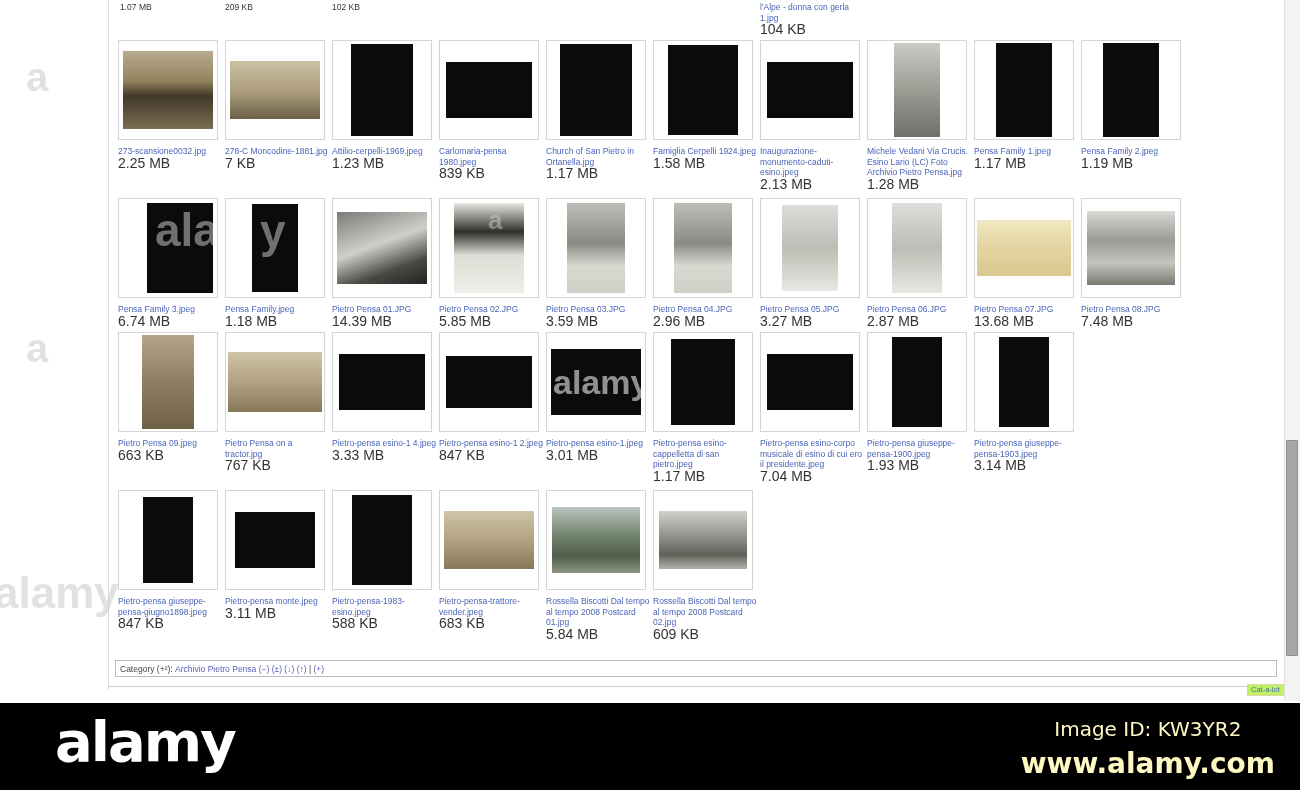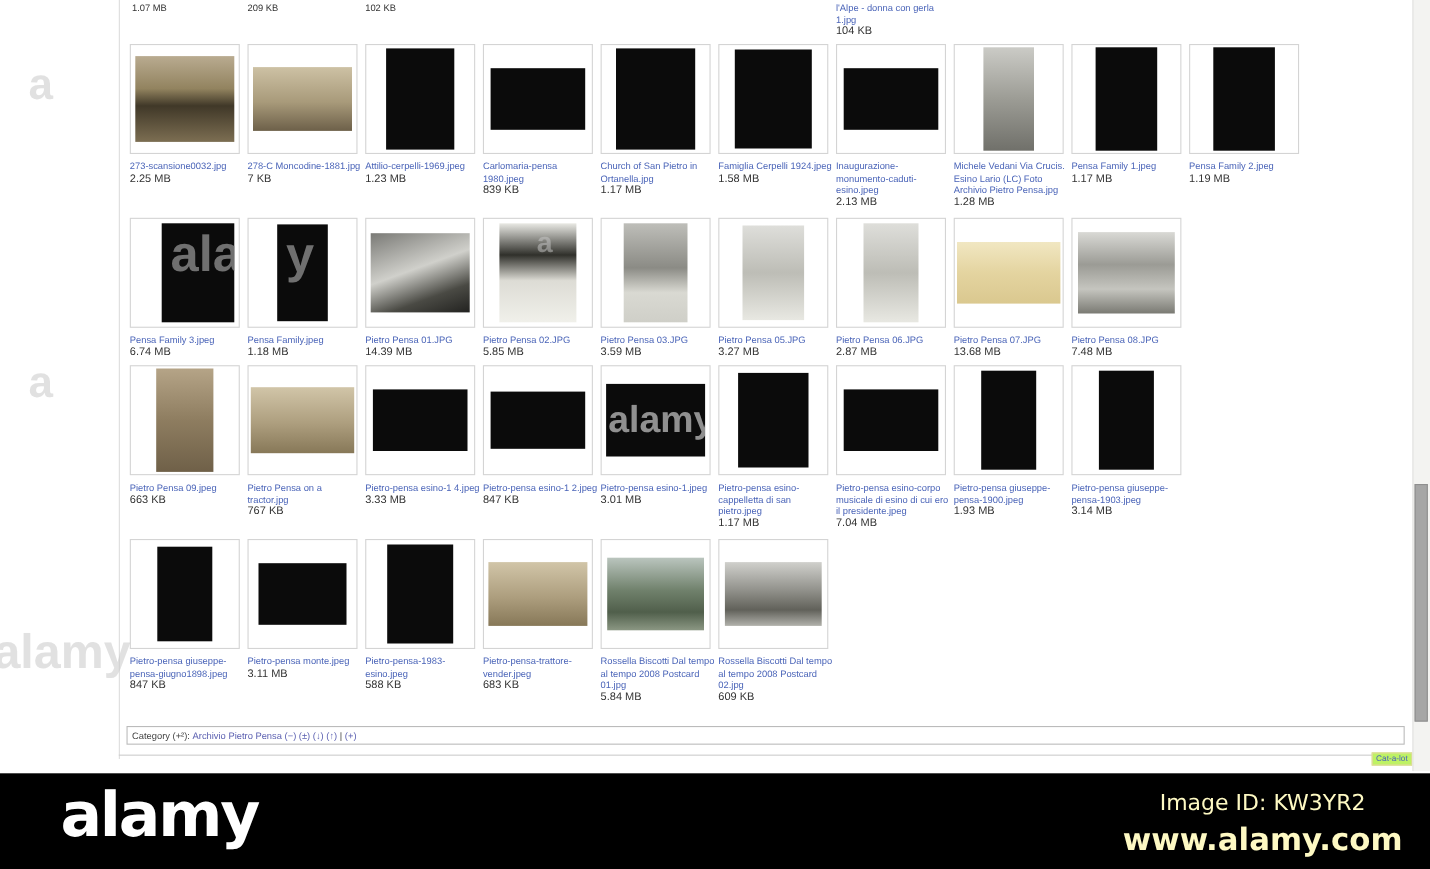--- a/index.html
+++ b/index.html
@@ -39,21 +39,21 @@
   .snow-light    { background:linear-gradient(180deg,#dededa 0%,#bdbdb6 50%,#e8e8e2 100%); }
   .yellow-sketch { background:linear-gradient(180deg,#f1e7c2 0%,#e4d4a0 50%,#dac88f 100%); }
   .gray-mountain { background:linear-gradient(180deg,#d9d9d5 0%,#9b9b95 40%,#c5c5bf 70%,#7a7a73 100%); }
   .sepia-rock    { background:linear-gradient(180deg,#b5a487 0%,#8e7d60 50%,#6f6048 100%); }
   .sepia-postcard{ background:linear-gradient(180deg,#d1c5a8 0%,#ad9e7e 55%,#877858 100%); }
   .green-mountain{ background:linear-gradient(180deg,#bac5be 0%,#70816c 45%,#505f4b 75%,#8b9783 100%); }
   .gray-peak     { background:linear-gradient(180deg,#d0d0cc 0%,#90908a 45%,#61615a 75%,#b1b1ab 100%); }
 
   .file-link { display:block; margin-top:6px; width:104px; font-size:8.5px; line-height:10.5px;
                color:#4a64b8; text-decoration:none; cursor:pointer; }
-  .file-size { font-size:10px; line-height:10.5px; color:#333; margin-top:1px; }
+  .file-size { font-size:14px; line-height:10.5px; color:#333; margin-top:1px; }
 
   
   .wm-in { position:absolute; font-weight:bold; pointer-events:none; }
   .wm-dark  { color:rgba(130,130,130,.85); font-size:46px; top:0; left:8px; }
   .wm-white { color:rgba(255,255,255,.55); font-size:34px; top:14px; left:2px; }
   .wm-light { color:rgba(200,200,200,.5); font-size:26px; top:2px; left:34px; }
 
   
   .wm-page { position:absolute; color:#c9c9c9; opacity:.55; font-weight:bold; pointer-events:none; }
   .wm-p1 { left:26px; top:55px;  font-size:40px; }
@@ -242,20 +242,29 @@
     <div class="g-cell">
       <div class="thumb-box">
         <div class="thumb-img snow-person" style="width: 58px; height: 90px;">
           
         </div>
       </div>
       <a class="file-link">Pietro Pensa 03.JPG</a>
       <div class="file-size">3.59 MB</div>
     </div>
 
+    <div class="g-cell">
+      <div class="thumb-box">
+        <div class="thumb-img snow-person" style="width: 58px; height: 90px;">
+          
+        </div>
+      </div>
+      <a class="file-link">Pietro Pensa 04.JPG</a>
+      <div class="file-size">2.96 MB</div>
+    </div>
 
     <div class="g-cell">
       <div class="thumb-box">
         <div class="thumb-img snow-light" style="width: 56px; height: 86px;">
           
         </div>
       </div>
       <a class="file-link">Pietro Pensa 05.JPG</a>
       <div class="file-size">3.27 MB</div>
     </div>

